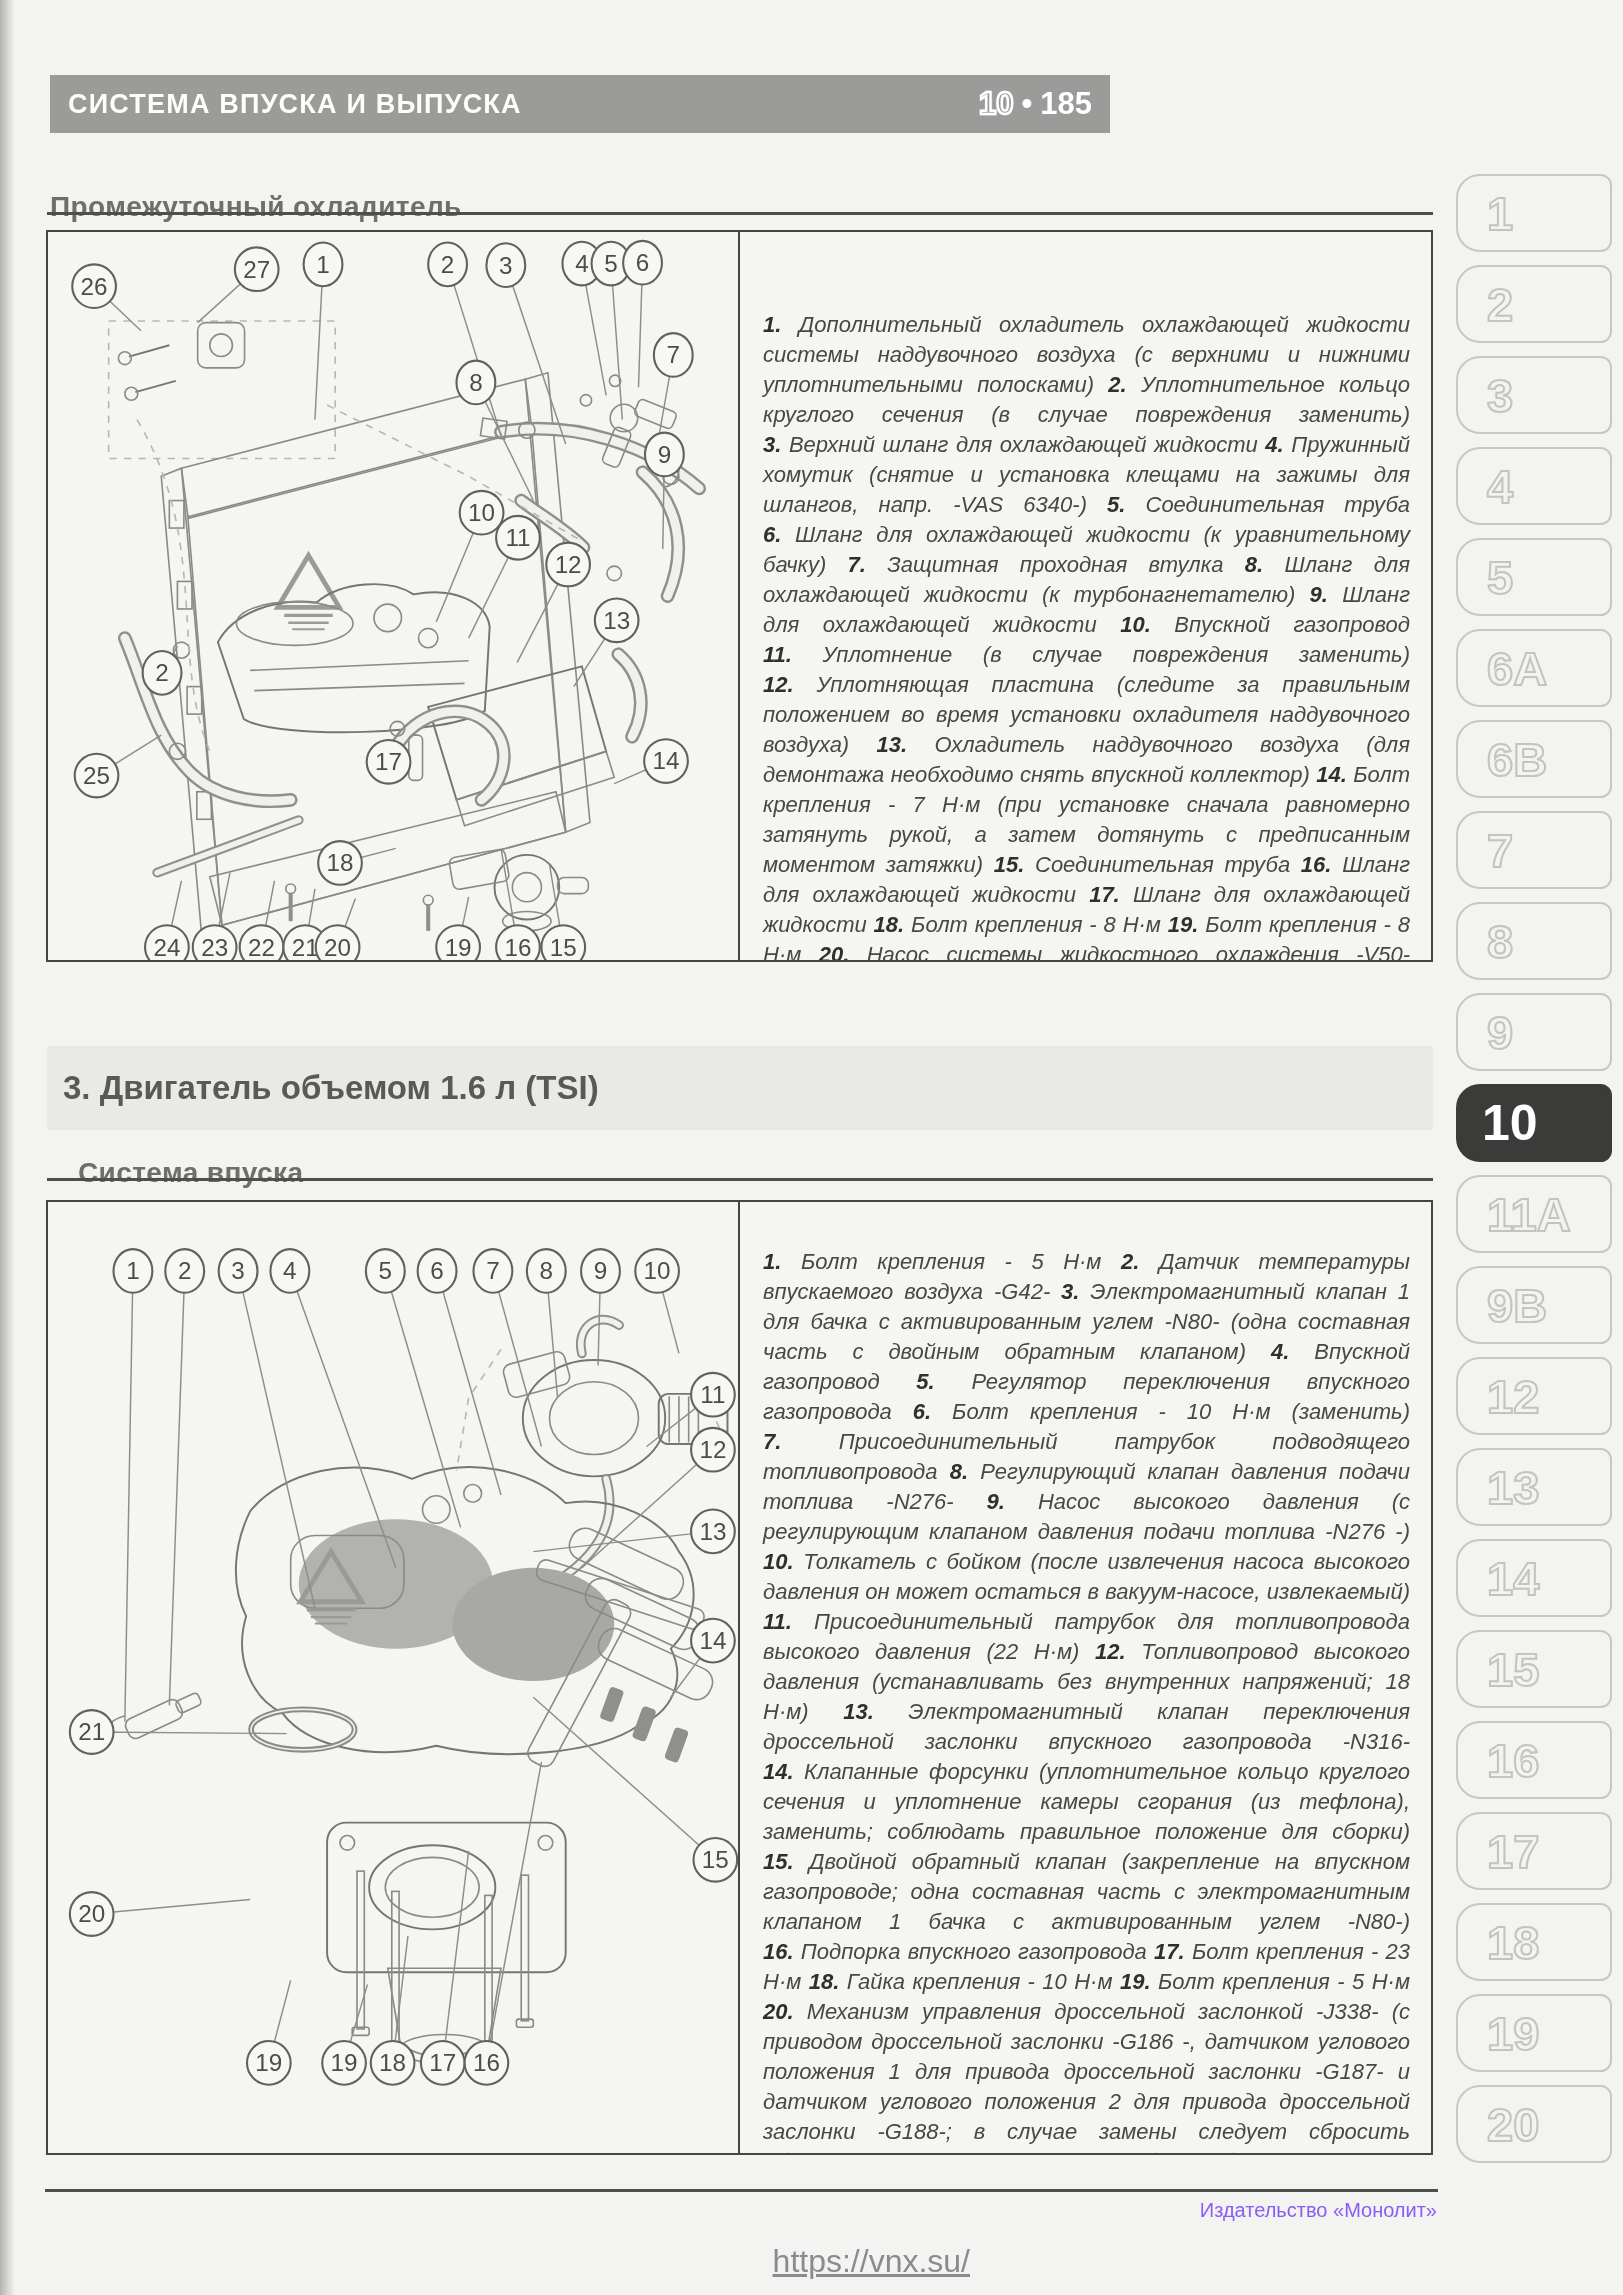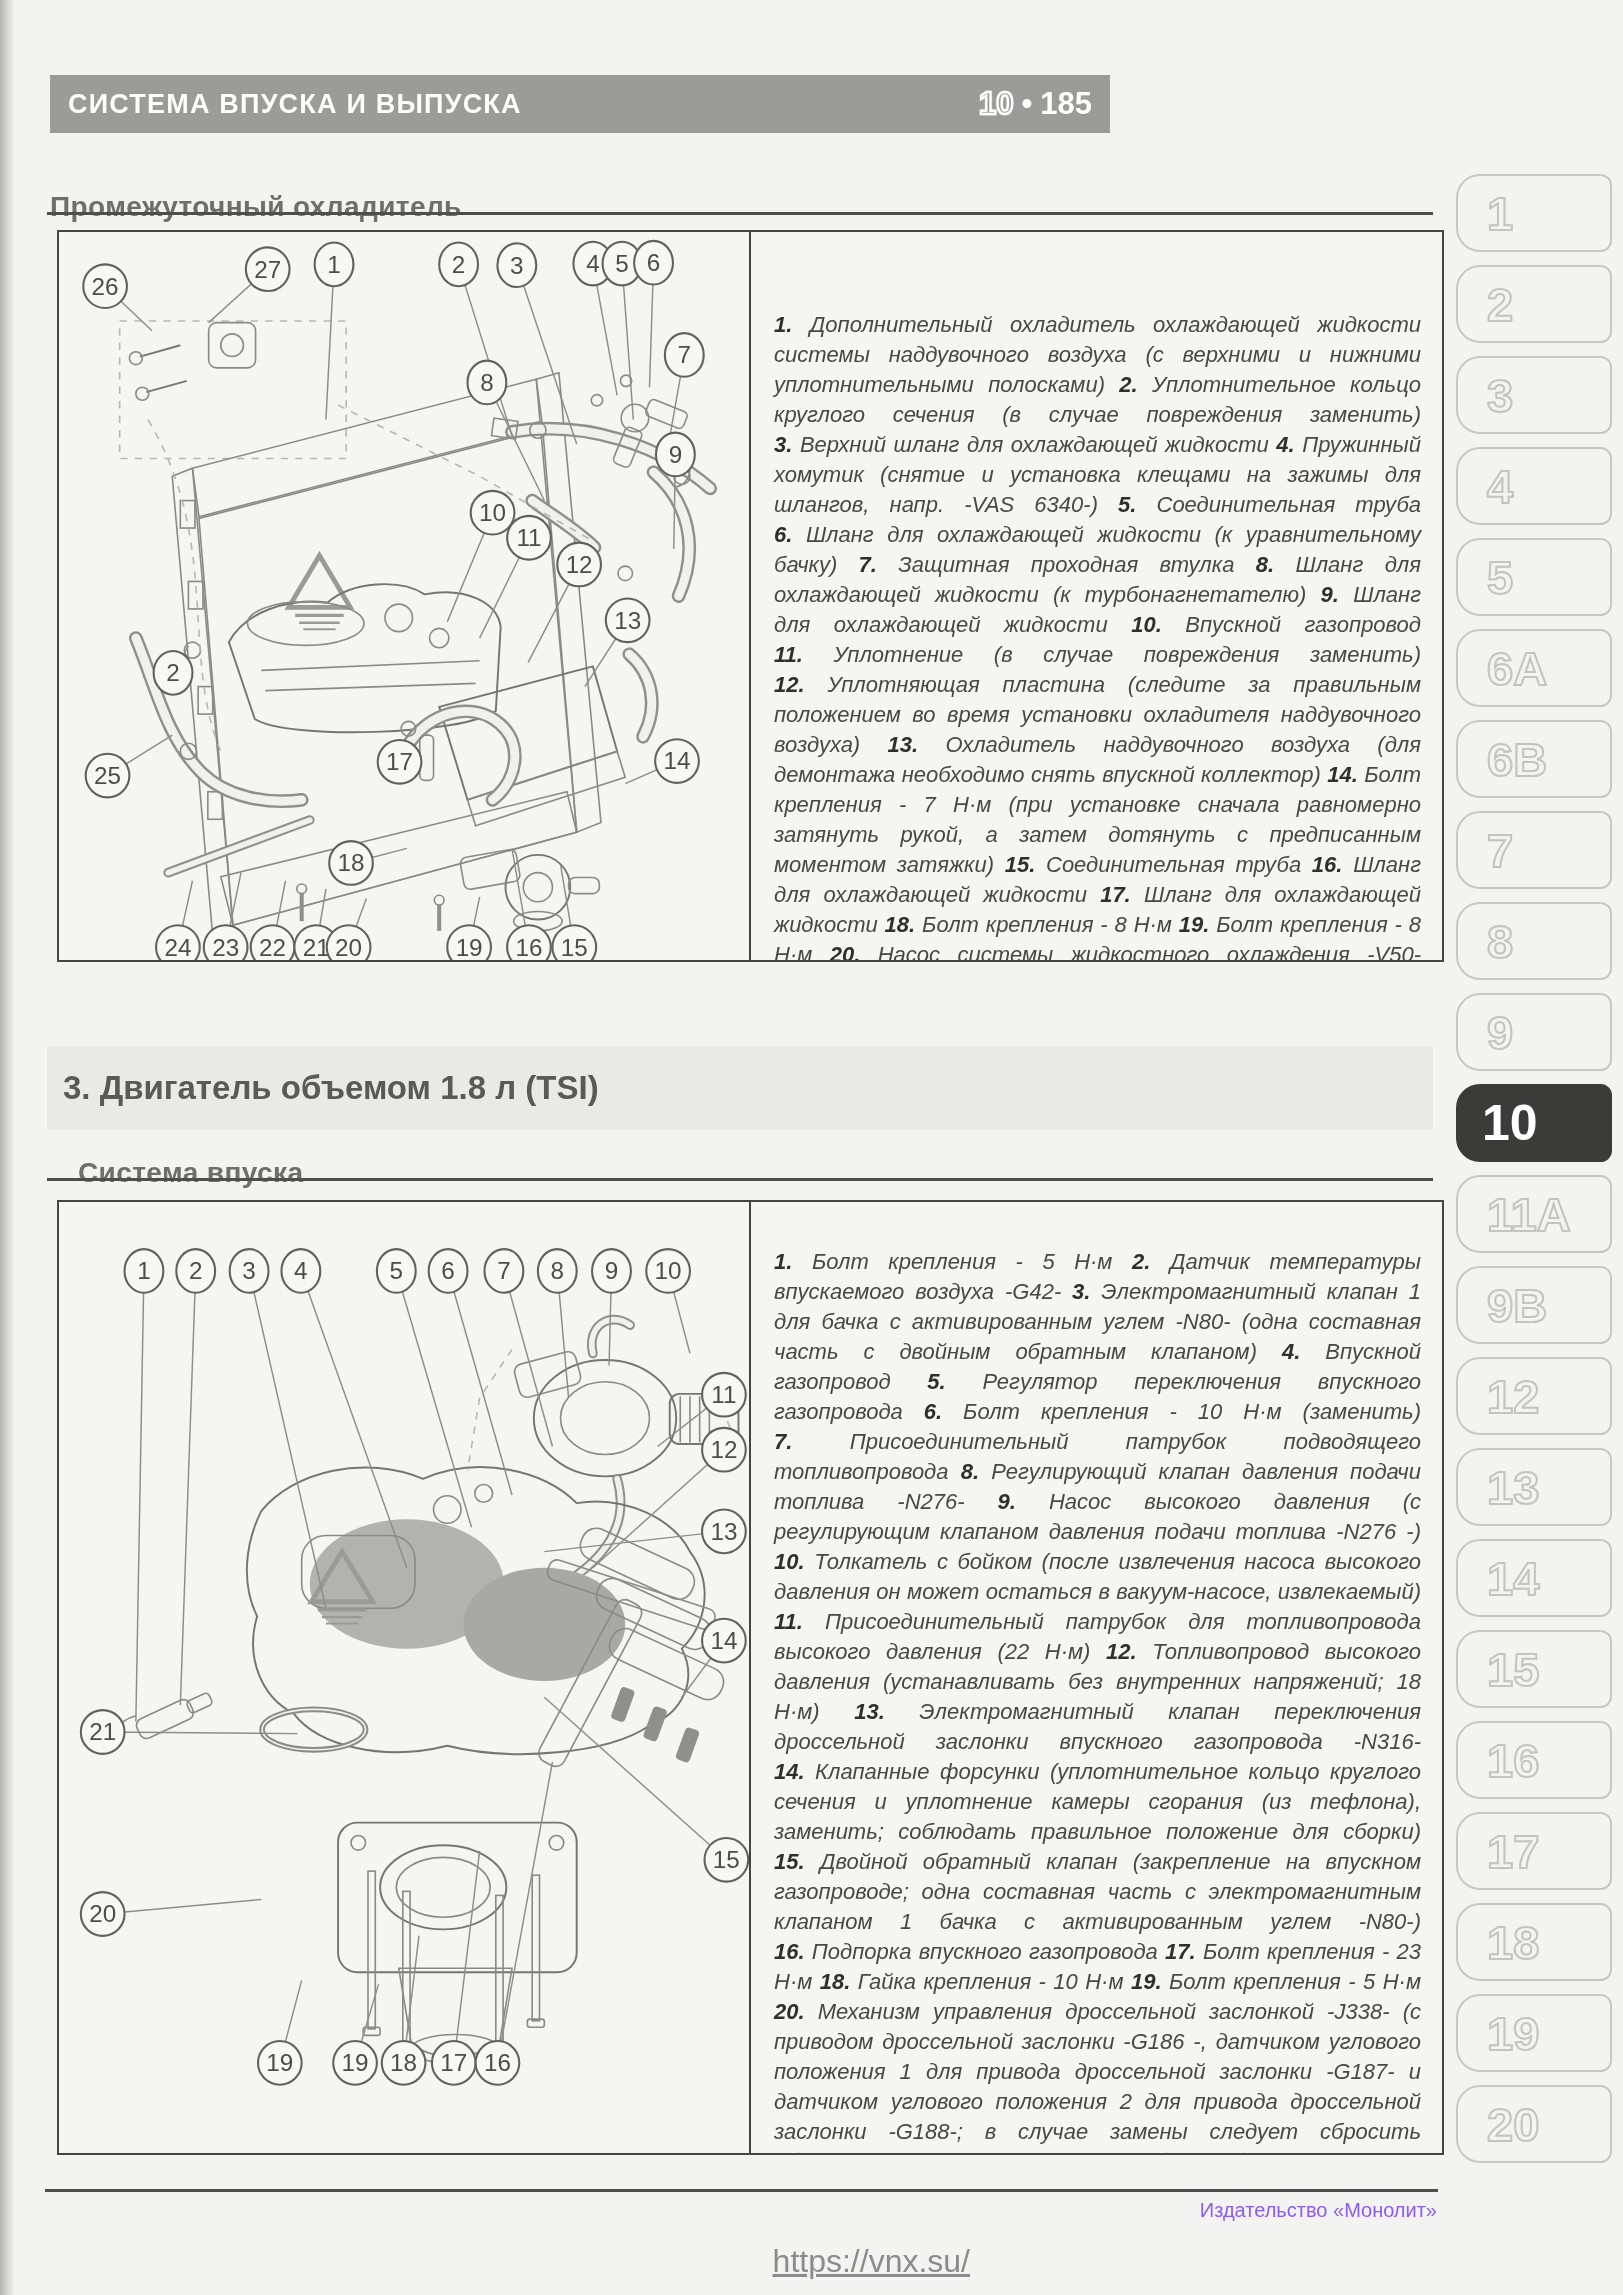--- a/index.html
+++ b/index.html
@@ -15,21 +15,21 @@
         display:flex;align-items:center;justify-content:space-between;padding:0 18px;box-sizing:border-box;}
   .topbar .htitle{font-size:27px;font-weight:700;color:#fdfdfb;letter-spacing:1.2px;}
   .pagenum{font-size:31px;font-weight:700;color:#ffffff;display:flex;align-items:center;gap:8px;}
   .pagenum .hnum{color:#9b9b99;-webkit-text-stroke:2.4px #ffffff;
         text-shadow:0 0 0.8px #fff,0 0 1.6px #fff,0 0 2.4px #fff;}
   
   .sectitle{position:absolute;left:50px;font-size:28px;font-weight:700;color:#6e6e6c;letter-spacing:0.4px;}
   .rule{position:absolute;left:47px;width:1386px;height:3.2px;background:#4e4e4c;}
   
   .dbox{position:absolute;left:46px;width:1387px;border:2.4px solid #454543;box-sizing:border-box;
-        display:flex;background:#f5f5f3;margin-left:11px;}
+        display:flex;background:#f5f5f3;}
   .dia{position:relative;flex:0 0 690px;}
   .desc{flex:1;border-left:2.4px solid #454543;box-sizing:border-box;
         font-style:italic;font-size:22px;line-height:30px;color:#474745;
         text-align:justify;overflow:hidden;}
   .desc .inum{font-weight:700;color:#2f2f2d;}
   #desc1{padding:78px 21px 16px 23px;}
   #desc2{padding:45px 21px 16px 23px;}
   
   .banner{position:absolute;left:47px;top:1046px;width:1386px;height:84px;background:#e9e9e7;
         display:flex;align-items:center;}
@@ -264,21 +264,21 @@
             <line x1="637" y1="882" x2="620" y2="780" class="leader"></line>
             <ellipse cx="637" cy="882" rx="27" ry="27" class="co"></ellipse>
             <text x="637" y="892.5" class="cot">15</text>
           </g>
       </svg>
     </div>
     <div class="desc" id="desc1"><b class="inum">1.</b>&nbsp;Дополнительный охладитель охлаждающей жидкости системы наддувочного воздуха (с верхними и нижними уплотнительными полосками) <b class="inum">2.</b>&nbsp;Уплотнительное кольцо круглого сечения (в случае повреждения заменить) <b class="inum">3.</b>&nbsp;Верхний шланг для охлаждающей жидкости <b class="inum">4.</b>&nbsp;Пружинный хомутик (снятие и установка клещами на зажимы для шлангов, напр. -VAS 6340-) <b class="inum">5.</b>&nbsp;Соединительная труба <b class="inum">6.</b>&nbsp;Шланг для охлаждающей жидкости (к уравнительному бачку) <b class="inum">7.</b>&nbsp;Защитная проходная втулка <b class="inum">8.</b>&nbsp;Шланг для охлаждающей жидкости (к турбонагнетателю) <b class="inum">9.</b>&nbsp;Шланг для охлаждающей жидкости <b class="inum">10.</b>&nbsp;Впускной газопровод <b class="inum">11.</b>&nbsp;Уплотнение (в случае повреждения заменить) <b class="inum">12.</b>&nbsp;Уплотняющая пластина (следите за правильным положением во время установки охладителя наддувочного воздуха) <b class="inum">13.</b>&nbsp;Охладитель наддувочного воздуха (для демонтажа необходимо снять впускной коллектор) <b class="inum">14.</b>&nbsp;Болт крепления - 7 Н·м (при установке сначала равномерно затянуть рукой, а затем дотянуть с предписанным моментом затяжки) <b class="inum">15.</b>&nbsp;Соединительная труба <b class="inum">16.</b>&nbsp;Шланг для охлаждающей жидкости <b class="inum">17.</b>&nbsp;Шланг для охлаждающей жидкости <b class="inum">18.</b>&nbsp;Болт крепления - 8 Н·м <b class="inum">19.</b>&nbsp;Болт крепления - 8 Н·м <b class="inum">20.</b>&nbsp;Насос системы жидкостного охлаждения -V50- &nbsp;Держатель &nbsp;Болт крепления - 20 Н·м &nbsp;Труба для охлаждающей жидкости &nbsp;Болт крепления - 8 Н·м &nbsp;Нижний шланг для охлаждающей жидкости &nbsp;Болт крепления - 7 Н·м &nbsp;Опора (подшипник) дополнительного охладителя охлаждающей жидкости системы наддувочного воздуха </div>
   </section>
 
   <div class="banner">
-    <span>3. Двигатель объемом 1.8 л (TSI)</span>
+    <span>3. Двигатель объемом 1.6 л (TSI)</span>
   </div>
 
   <h1 class="sectitle" style="top:1138px;margin-left:28px;">Система впуска</h1>
   <div class="rule" style="top:1178px;"></div>
 
   <section class="dbox" style="top:1200px;height:955px;">
     <div class="dia">
       <svg width="690" height="950" viewBox="0 0 853 1170">
         <g>
           <rect x="755" y="235" width="85" height="62" rx="12" fill="#d8d8d6" class="lnD"></rect>

